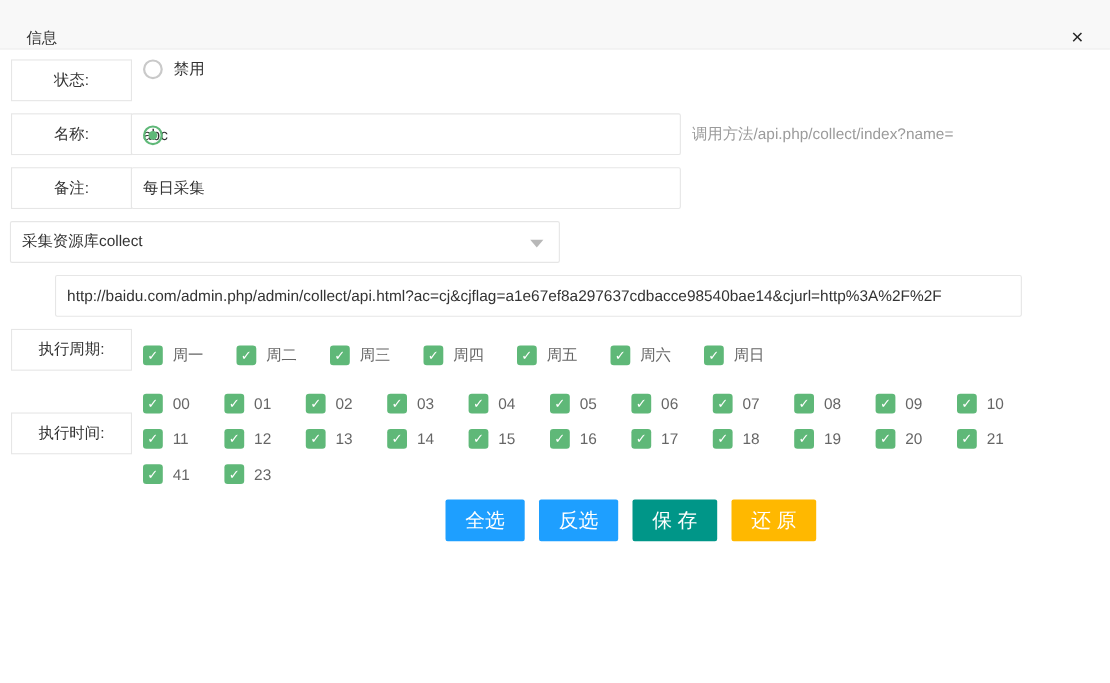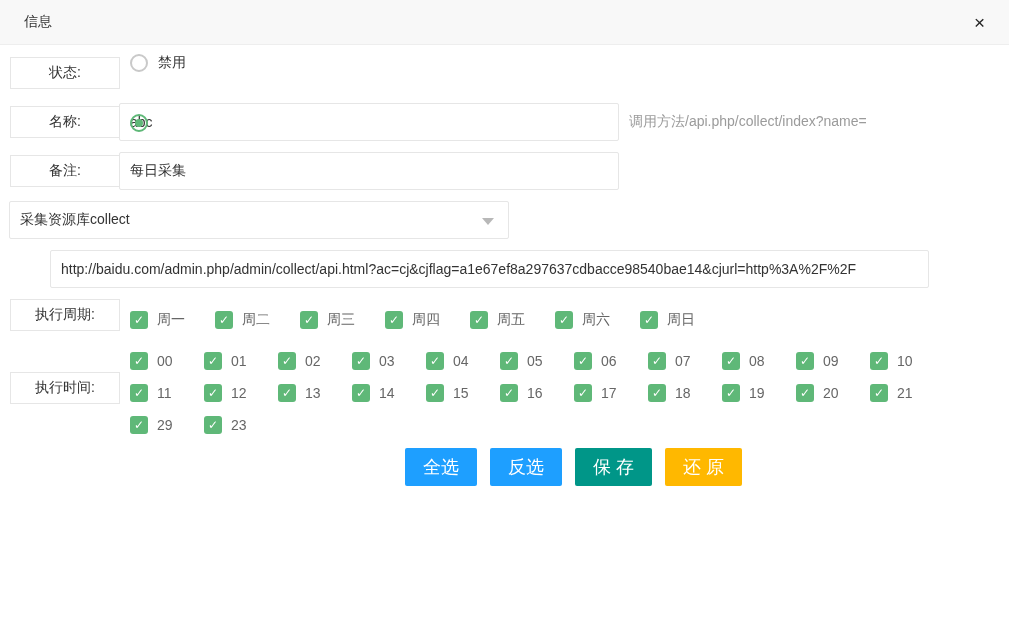--- a/index.html
+++ b/index.html
@@ -1,27 +1,27 @@
 <!DOCTYPE html>
 <html style="--accent-green: #5FB878; --btn-blue: #1E9FFF; --btn-teal: #009688; --btn-yellow: #FFB800; --border: #e6e6e6; --titlebar-bg: #f8f8f8;"><head>
 <meta charset="utf-8">
 <style>
   * { margin:0; padding:0; box-sizing:border-box; }
   html,body { width:1009px; height:621px; background:#fff; overflow:hidden;
     font-family:"Liberation Sans","DejaVu Sans",sans-serif; font-size:14px; color:#333; }
 
   .titlebar { height:45px; background:var(--titlebar-bg,#f8f8f8); border-bottom:1px solid #eeeeee;
-    display:flex; align-items:center; justify-content:space-between; padding:0 24px; }
+    display:flex; align-items:flex-end; justify-content:space-between; padding:0 24px; }
   .title { font-size:14px; color:#333; }
   .close { font-size:19px; color:#262626; cursor:pointer; line-height:1; }
 
   .form { padding:9px 10px 0 10px; }
   .row { display:flex; align-items:center; margin-bottom:11px; }
   .row.center { align-items:center; }
-  .label-box { flex:none; width:110px; height:32px; border:1px solid var(--border,#e6e6e6);
+  .label-box { flex:none; width:110px; height:38px; border:1px solid var(--border,#e6e6e6);
     background:#fff; display:flex; align-items:center; justify-content:center; color:#333; }
 
   .input, .select-box { height:38px; border:1px solid var(--border,#e6e6e6); background:#fff;
     margin-left:-1px; padding:0 10px; font-size:14px; color:#333; font-family:inherit;
     border-radius:2px; outline:none; white-space:nowrap; overflow:hidden; }
   .w-std { width:500px; }
   .w-wide { width:879px;margin-left:40px; }
   .hint { margin-left:10px; color:#9b9b9b; align-self:center; }
 
   .select-box { display:flex; align-items:center; position:relative; cursor:pointer; }
@@ -219,21 +219,21 @@
         <label class="check-item hour">
           <span class="cbox">✓</span>
           <span class="clab">20</span>
         </label>
         <label class="check-item hour">
           <span class="cbox">✓</span>
           <span class="clab">21</span>
         </label>
         <label class="check-item hour">
           <span class="cbox">✓</span>
-          <span class="clab">29</span>
+          <span class="clab">41</span>
         </label>
         <label class="check-item hour">
           <span class="cbox">✓</span>
           <span class="clab">23</span>
         </label>
       </div>
   </div>
 
   <div class="btns">
     <button class="btn btn-blue">全选</button>

